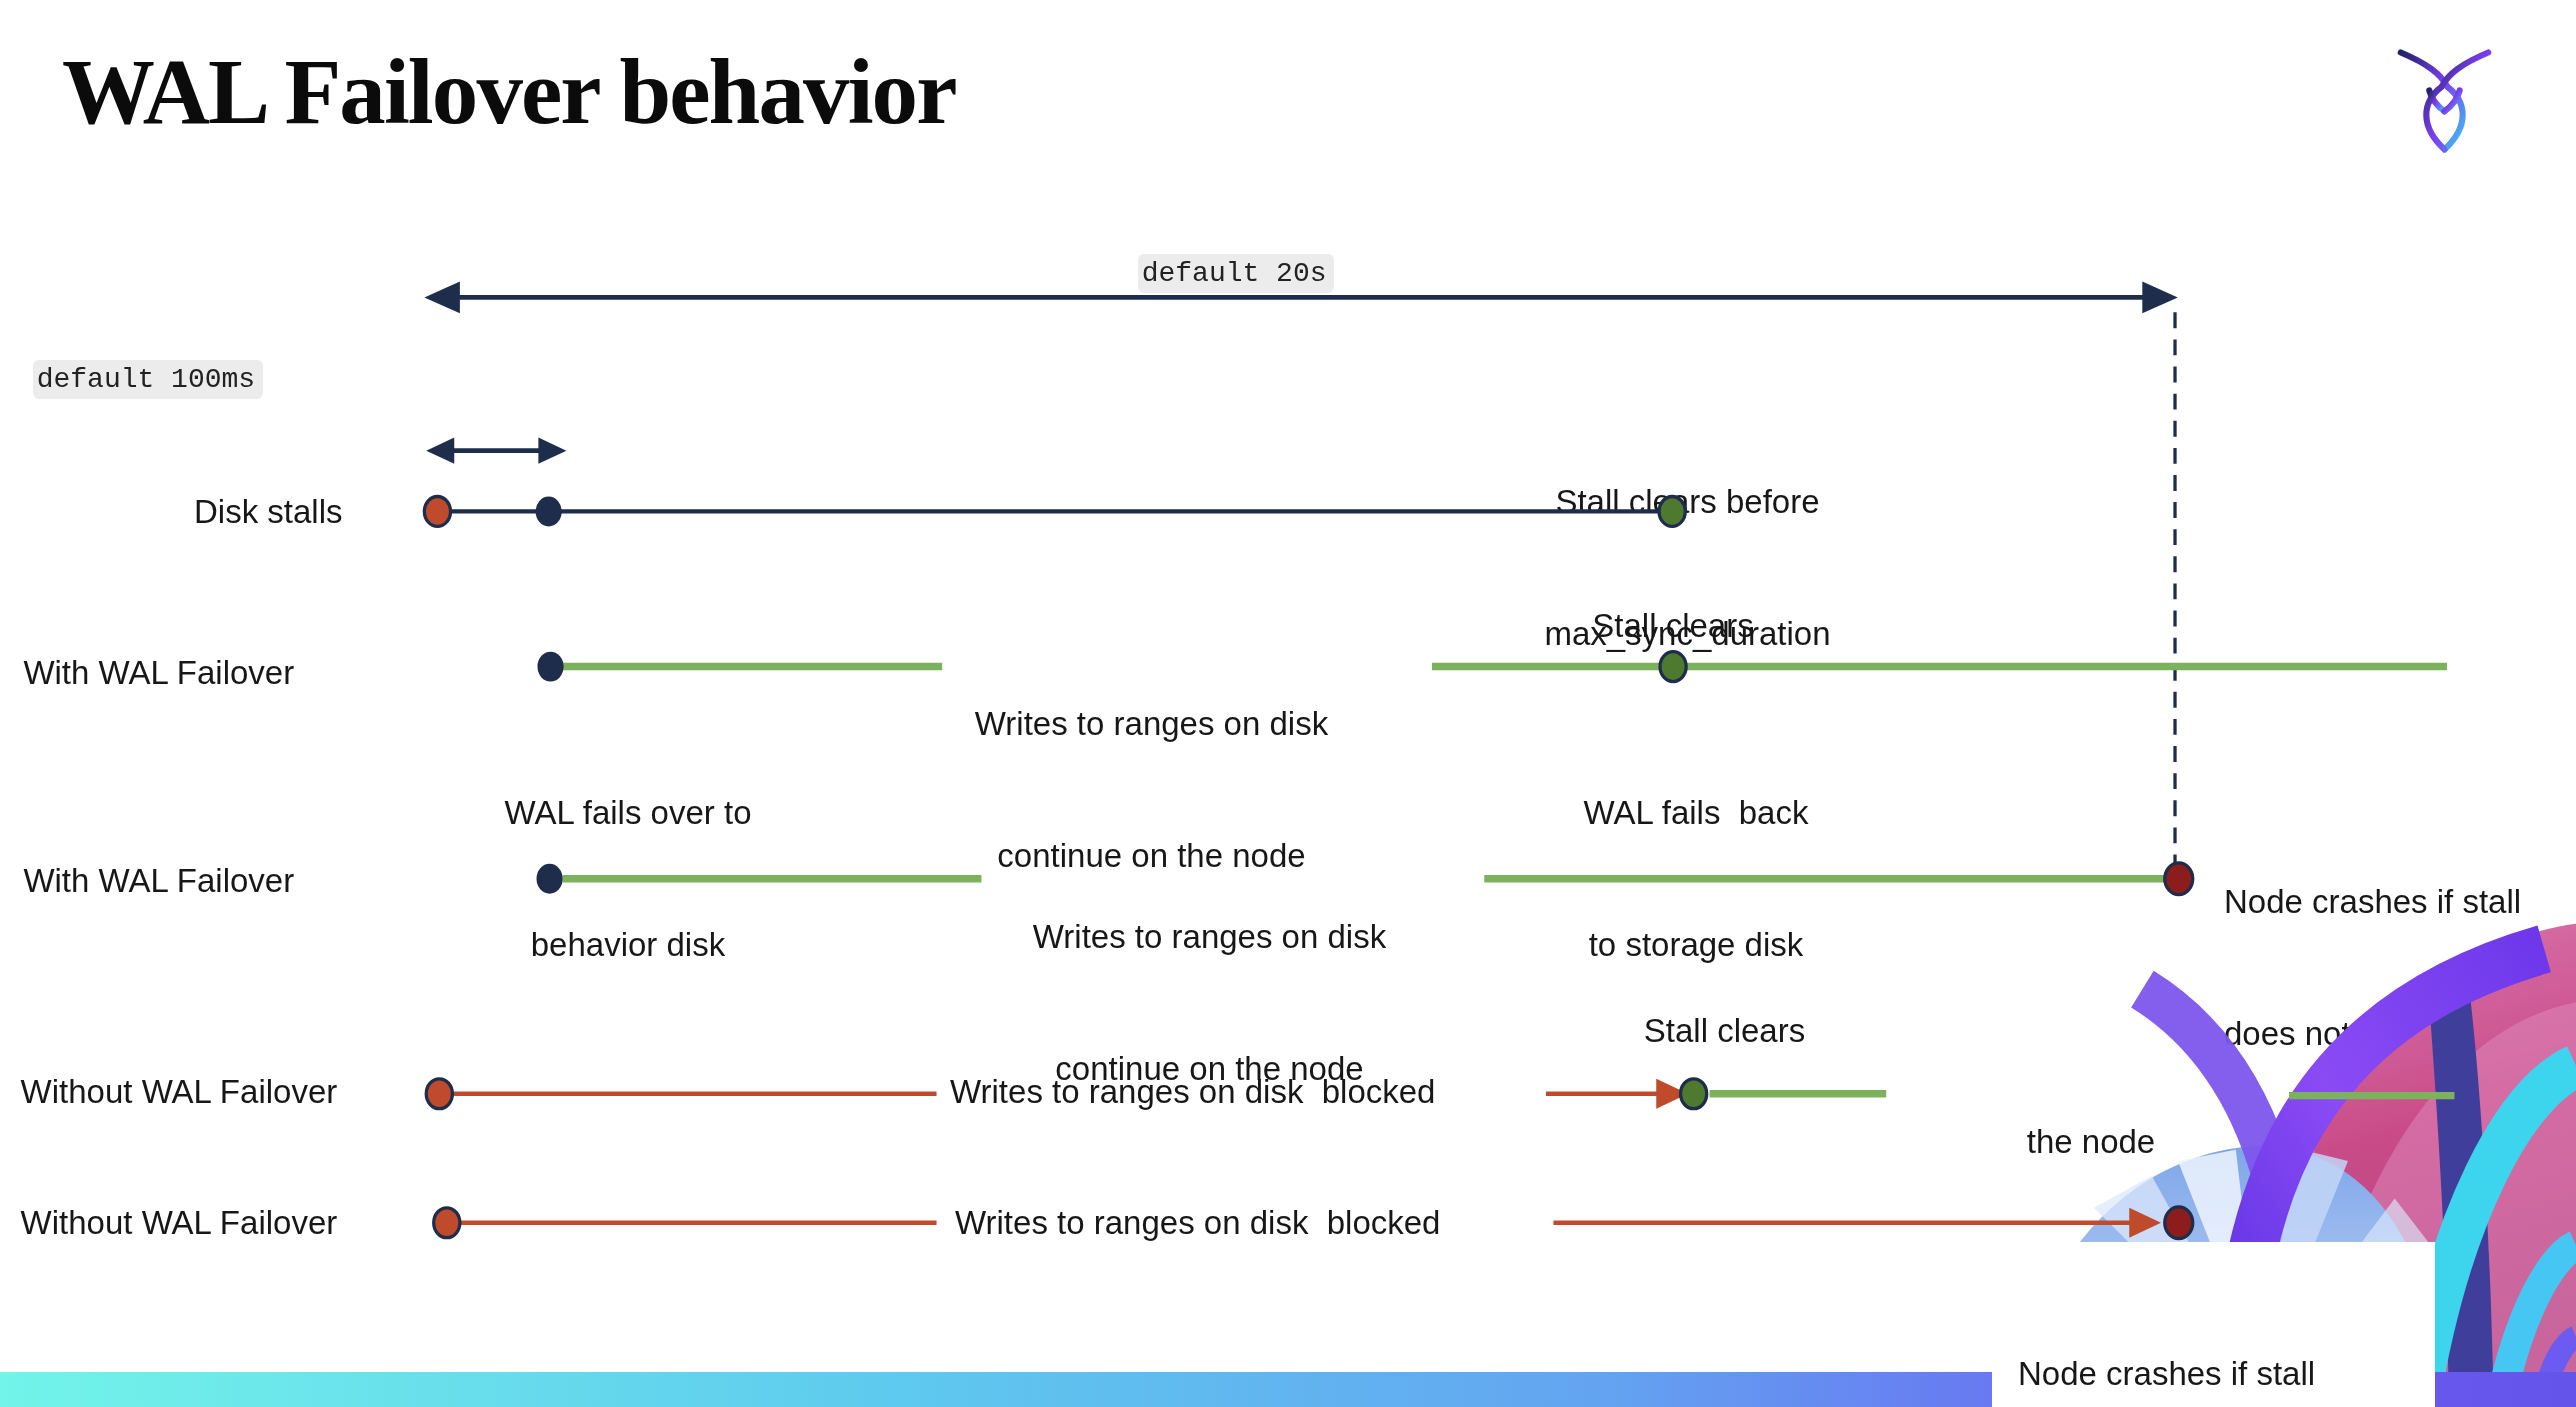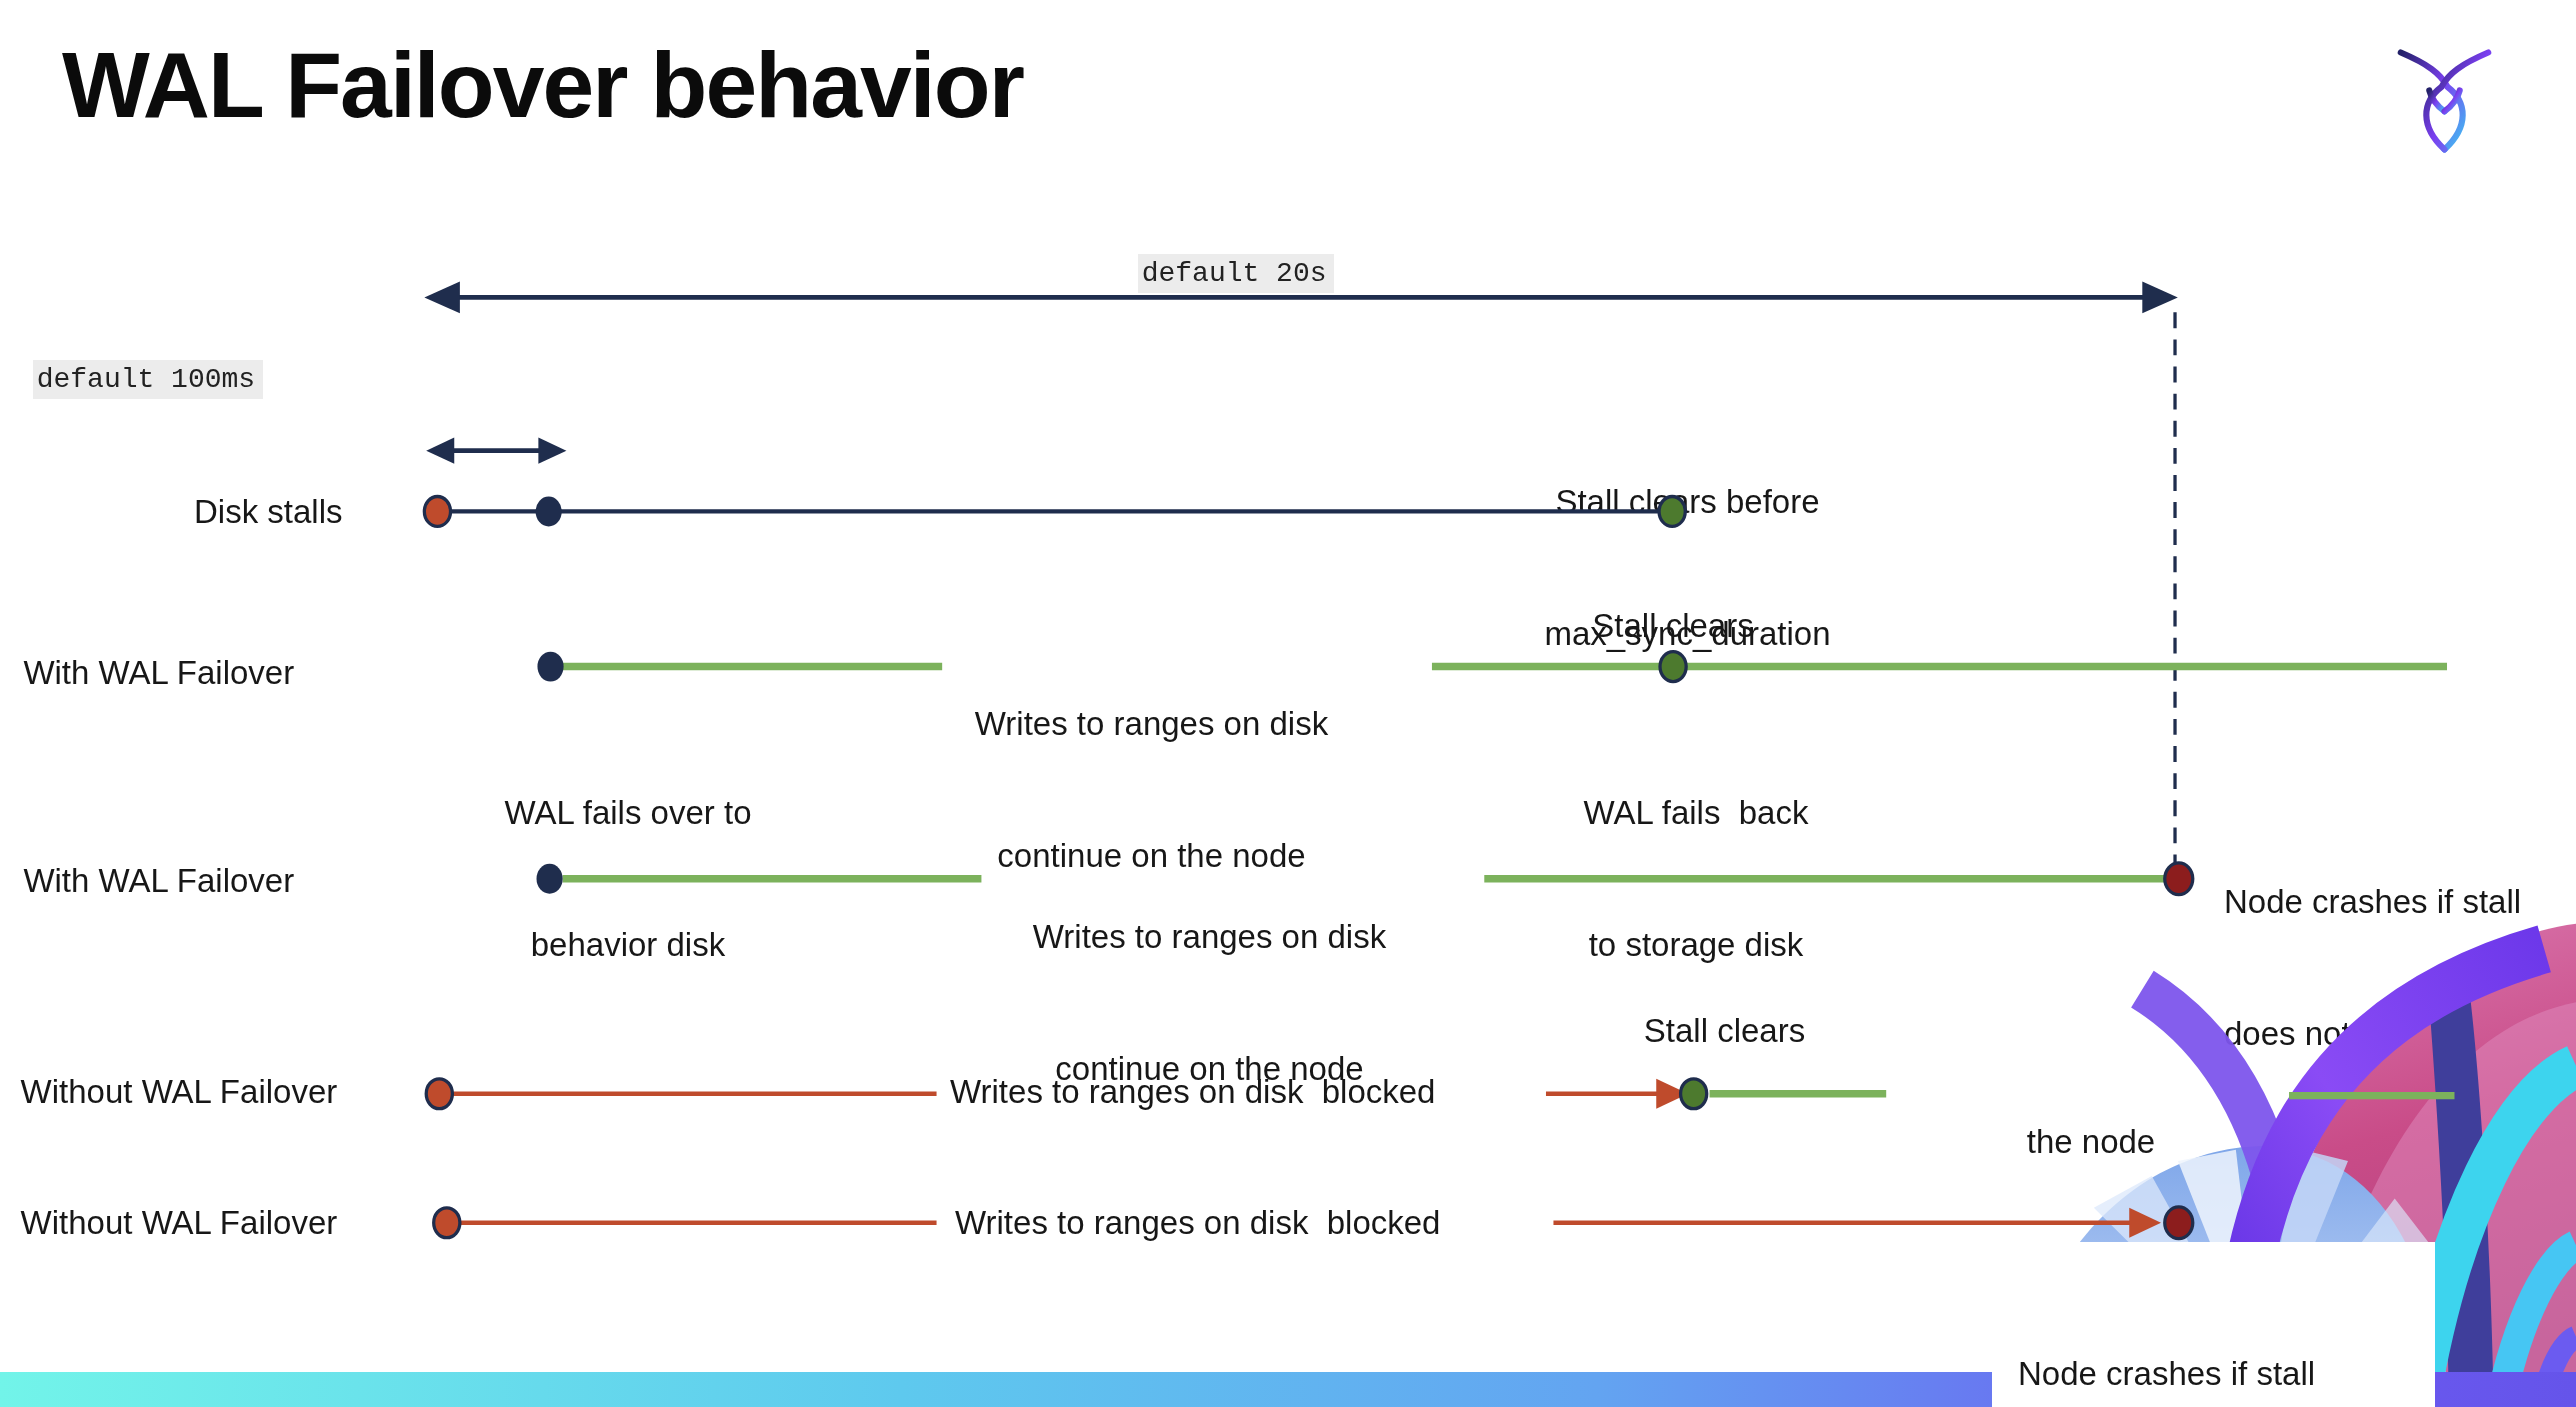--- a/index.html
+++ b/index.html
@@ -5,31 +5,32 @@
   html,body{margin:0;padding:0;}
   body{
     width:2576px;height:1408px;position:relative;overflow:hidden;
     background:#ffffff;
     font-family:"Liberation Sans","DejaVu Sans",sans-serif;
     color:#161616;
   }
   .abs{position:absolute;}
   
   .title{
-    left:62px;top:32px;font-size:93px;font-weight:800;letter-spacing:-1.9px;
-    color:#0b0b0b;font-family:Liberation Sans, sans-serif;
+    left:62px;top:38px;font-size:93px;font-weight:800;letter-spacing:-1.9px;
+    color:#0b0b0b;font-family:Liberation Serif, serif;
   }
   
   .mono-label{left:0;top:0;}
   .mono-label span{
     display:table;
     font-family:"Liberation Mono","DejaVu Sans Mono",monospace;
     font-size:28px;line-height:32px;color:#222;
     background:#ececec;padding:3.7px 7.5px 3.7px 3.7px;margin-bottom:5.6px;
     white-space:pre;
+    border-radius:6px;
   }
   
   .t{font-size:33px;line-height:44px;color:#171717;white-space:pre;}
   .tc{text-align:center;}
   .tr{text-align:left;}
   
   #artwork{z-index:1;}
   #bottom-bar{z-index:2;left:0;top:1372px;width:2576px;height:36px;
     background:linear-gradient(90deg,#72f4e9 0%,#5ec9ee 35%,#63a4f1 62%,#6b5bf1 88%,#6554ea 100%);}
   #diagram{z-index:3;left:0;top:0;}

